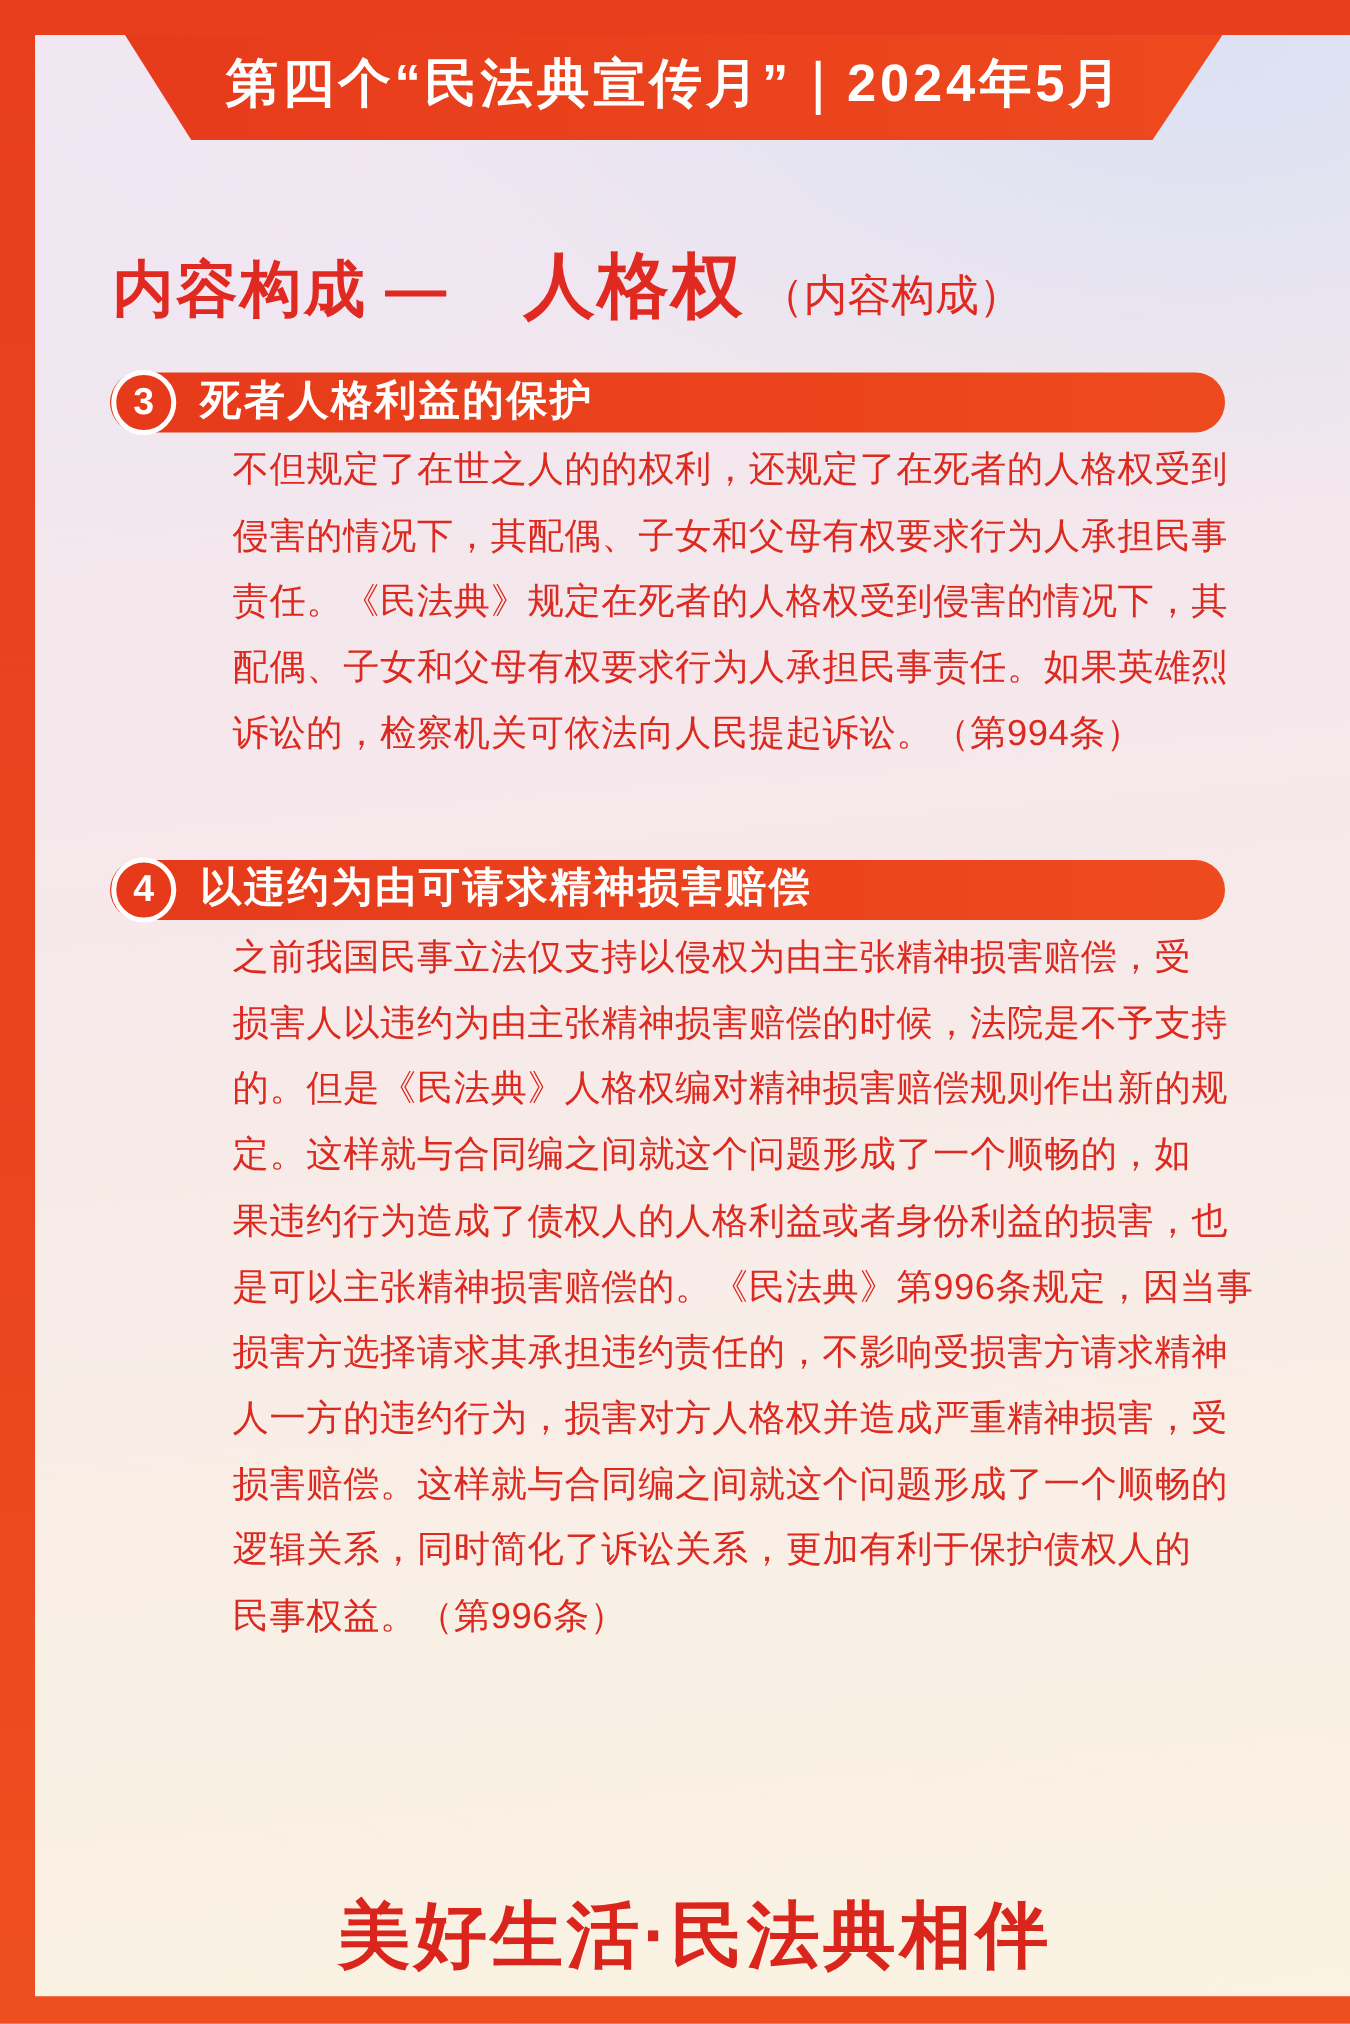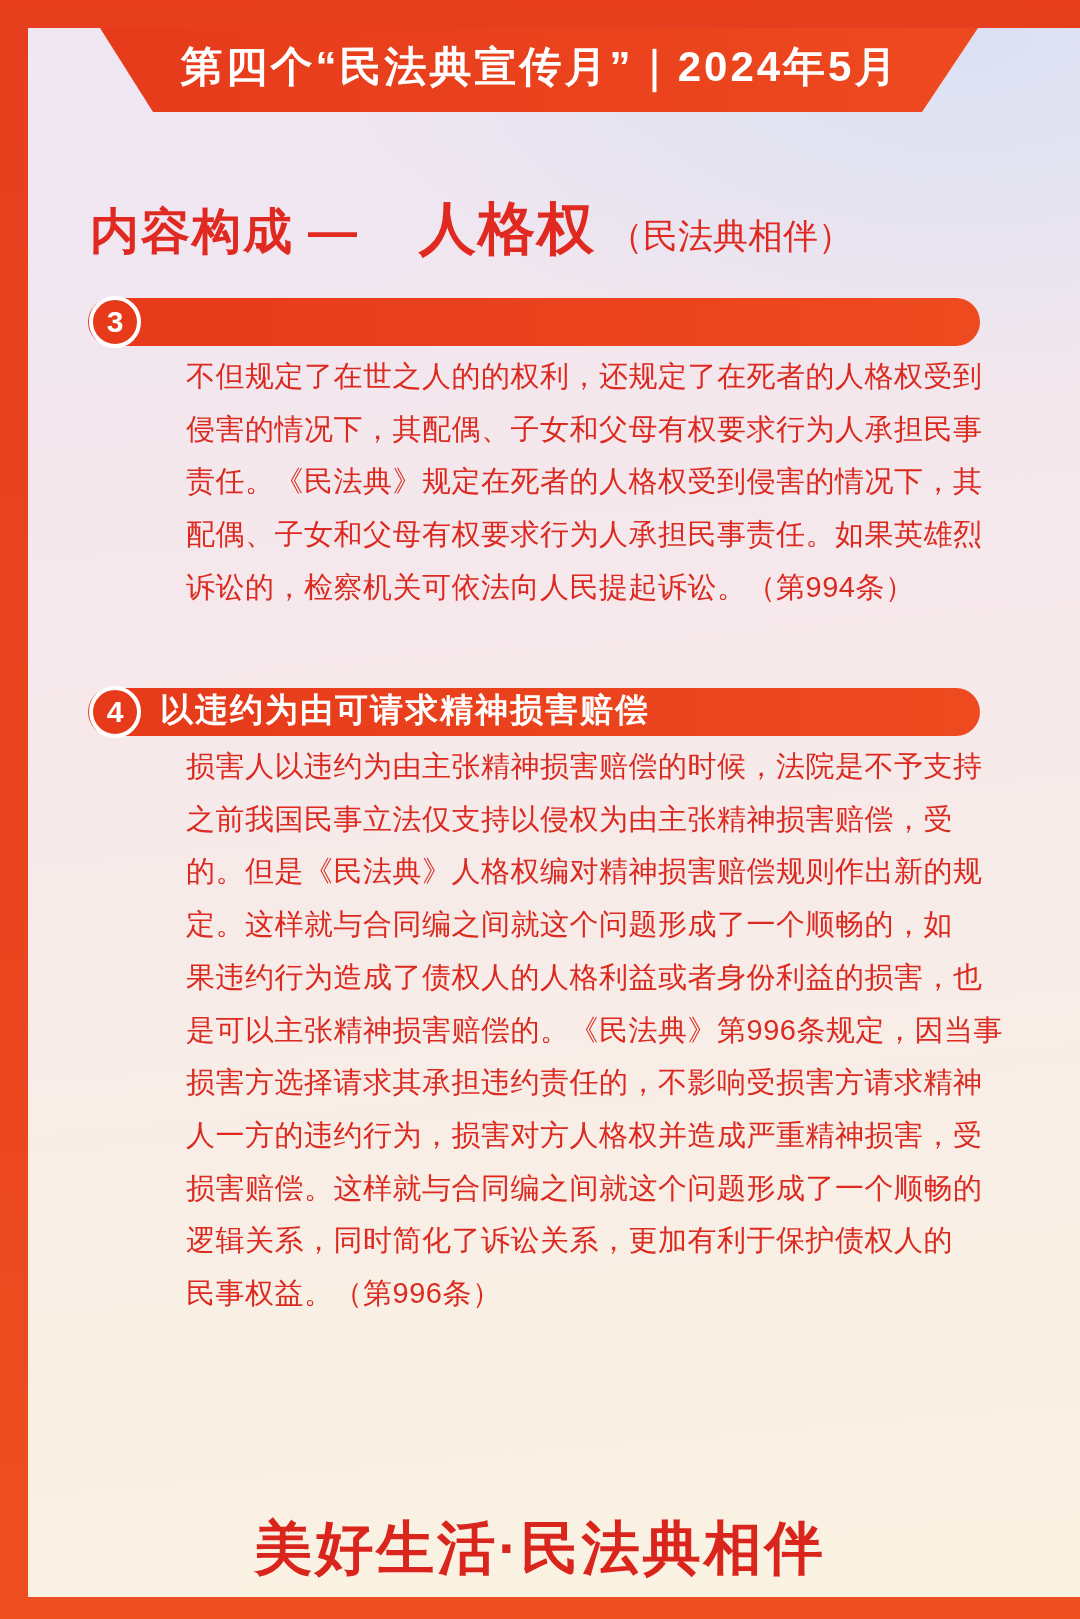--- a/index.html
+++ b/index.html
@@ -105,21 +105,21 @@
     white-space: nowrap;
     margin-left: 36px;
   }
   .body-line:last-child {
     text-align-last: left;
     white-space: nowrap;
   }
   
   .footer-slogan {
     position: absolute;
-    left: 0; top: 1482px;
+    left: 16px; top: 1482px;
     width: 1024px;
     text-align: center;
     color: #da251c;
     font-size: 58px;
     font-weight: 900;
     letter-spacing: 3px;
   }
 </style>
 </head>
 <body>
@@ -127,43 +127,44 @@
 <div class="panel">
 
   <div class="banner">
     <span class="banner-text">第四个“民法典宣传月”｜2024年5月</span>
   </div>
 
   <div class="page-title">
     <span class="title-prefix">内容构成</span>
     <span class="title-dash">—</span>
     <span class="title-highlight">人格权</span>
-    <span class="title-suffix">（民法典相伴）</span>
+    <span class="title-suffix">（内容构成）</span>
   </div>
 
   <div class="section-bar bar-3">
     <span class="num-circle">3</span>
+    <span class="bar-heading">死者人格利益的保护</span>
   </div>
 
   <div class="body-block block-3">
       <div class="body-line">不但规定了在世之人的的权利，还规定了在死者的人格权受到</div>
       <div class="body-line">侵害的情况下，其配偶、子女和父母有权要求行为人承担民事</div>
       <div class="body-line">责任。《民法典》规定在死者的人格权受到侵害的情况下，其</div>
       <div class="body-line">配偶、子女和父母有权要求行为人承担民事责任。如果英雄烈</div>
       <div class="body-line">诉讼的，检察机关可依法向人民提起诉讼。（第994条）</div>
     </div>
 
   <div class="section-bar bar-4">
     <span class="num-circle">4</span>
     <span class="bar-heading">以违约为由可请求精神损害赔偿</span>
   </div>
 
   <div class="body-block block-4">
+      <div class="body-line">之前我国民事立法仅支持以侵权为由主张精神损害赔偿，受</div>
       <div class="body-line">损害人以违约为由主张精神损害赔偿的时候，法院是不予支持</div>
-      <div class="body-line">之前我国民事立法仅支持以侵权为由主张精神损害赔偿，受</div>
       <div class="body-line">的。但是《民法典》人格权编对精神损害赔偿规则作出新的规</div>
       <div class="body-line">定。这样就与合同编之间就这个问题形成了一个顺畅的，如</div>
       <div class="body-line">果违约行为造成了债权人的人格利益或者身份利益的损害，也</div>
       <div class="body-line">是可以主张精神损害赔偿的。《民法典》第996条规定，因当事</div>
       <div class="body-line">损害方选择请求其承担违约责任的，不影响受损害方请求精神</div>
       <div class="body-line">人一方的违约行为，损害对方人格权并造成严重精神损害，受</div>
       <div class="body-line">损害赔偿。这样就与合同编之间就这个问题形成了一个顺畅的</div>
       <div class="body-line">逻辑关系，同时简化了诉讼关系，更加有利于保护债权人的</div>
       <div class="body-line">民事权益。（第996条）</div>
     </div>

